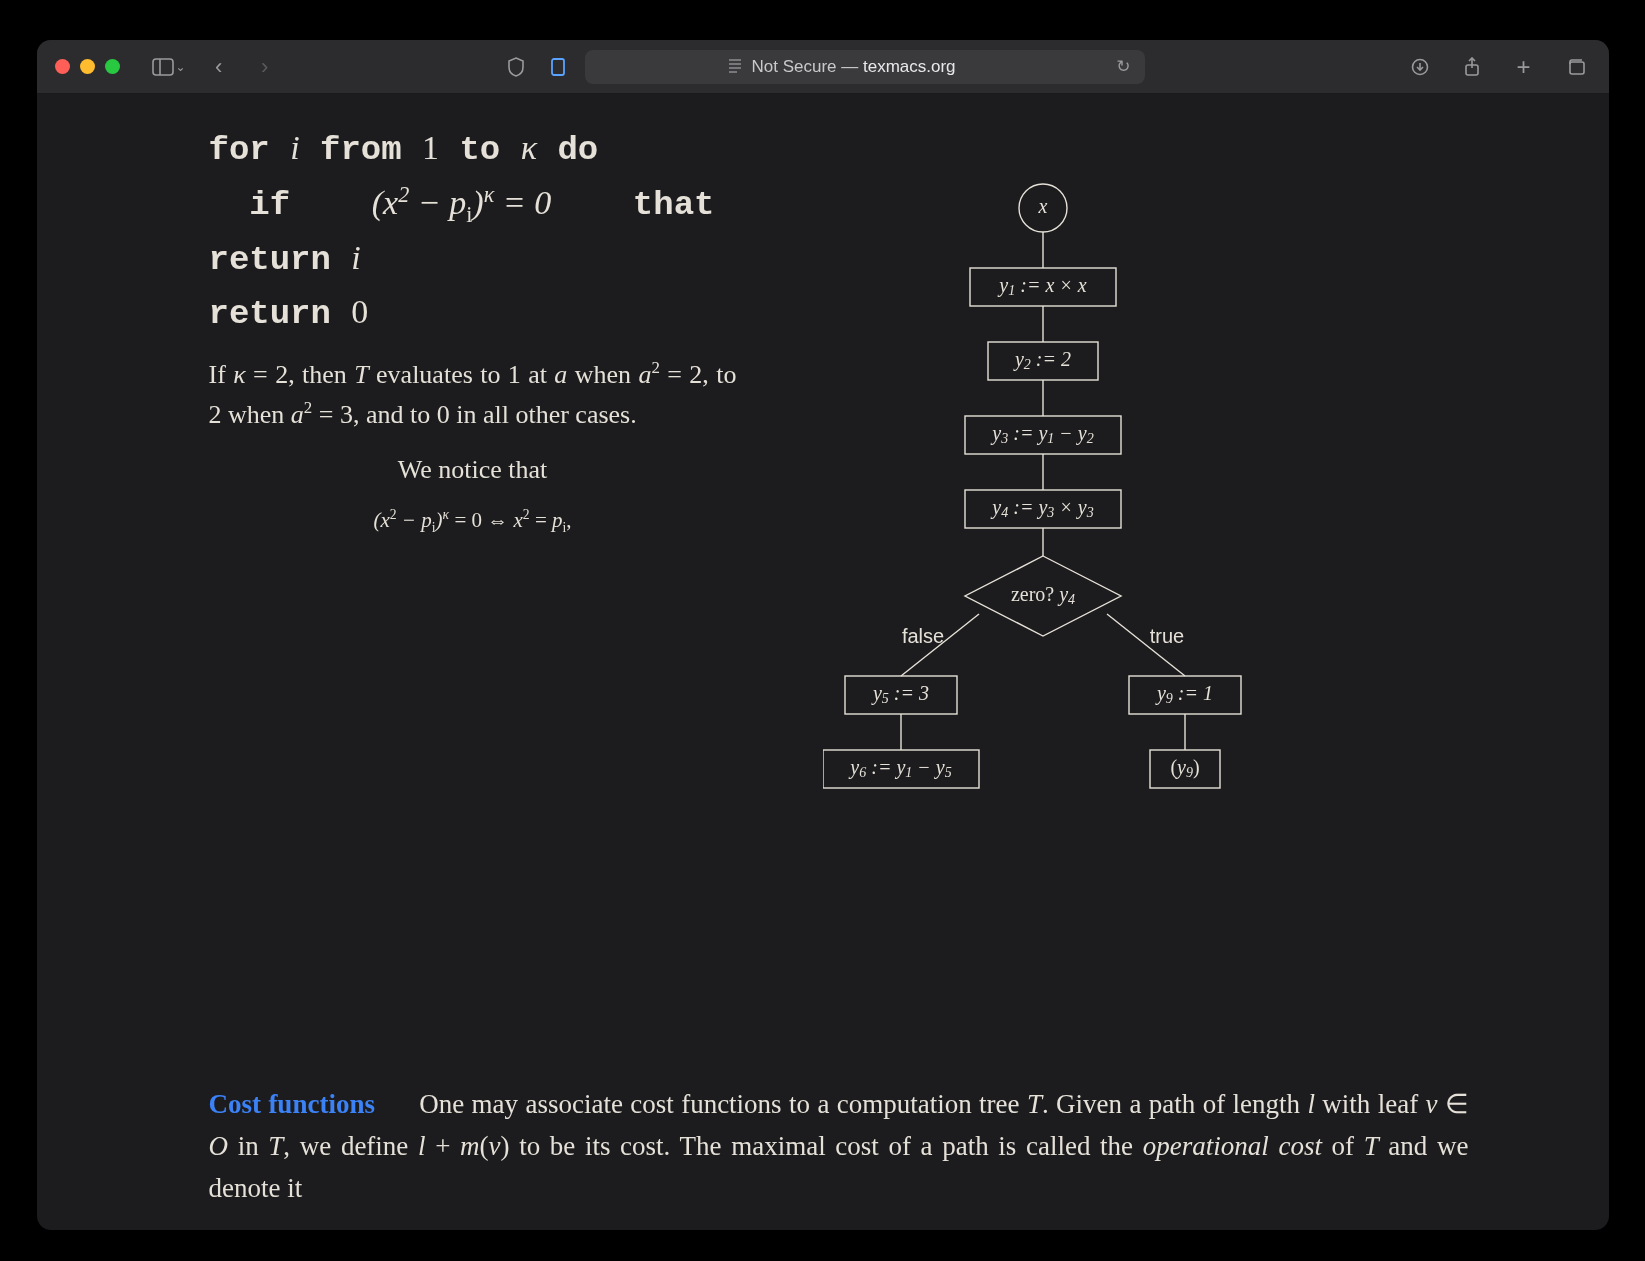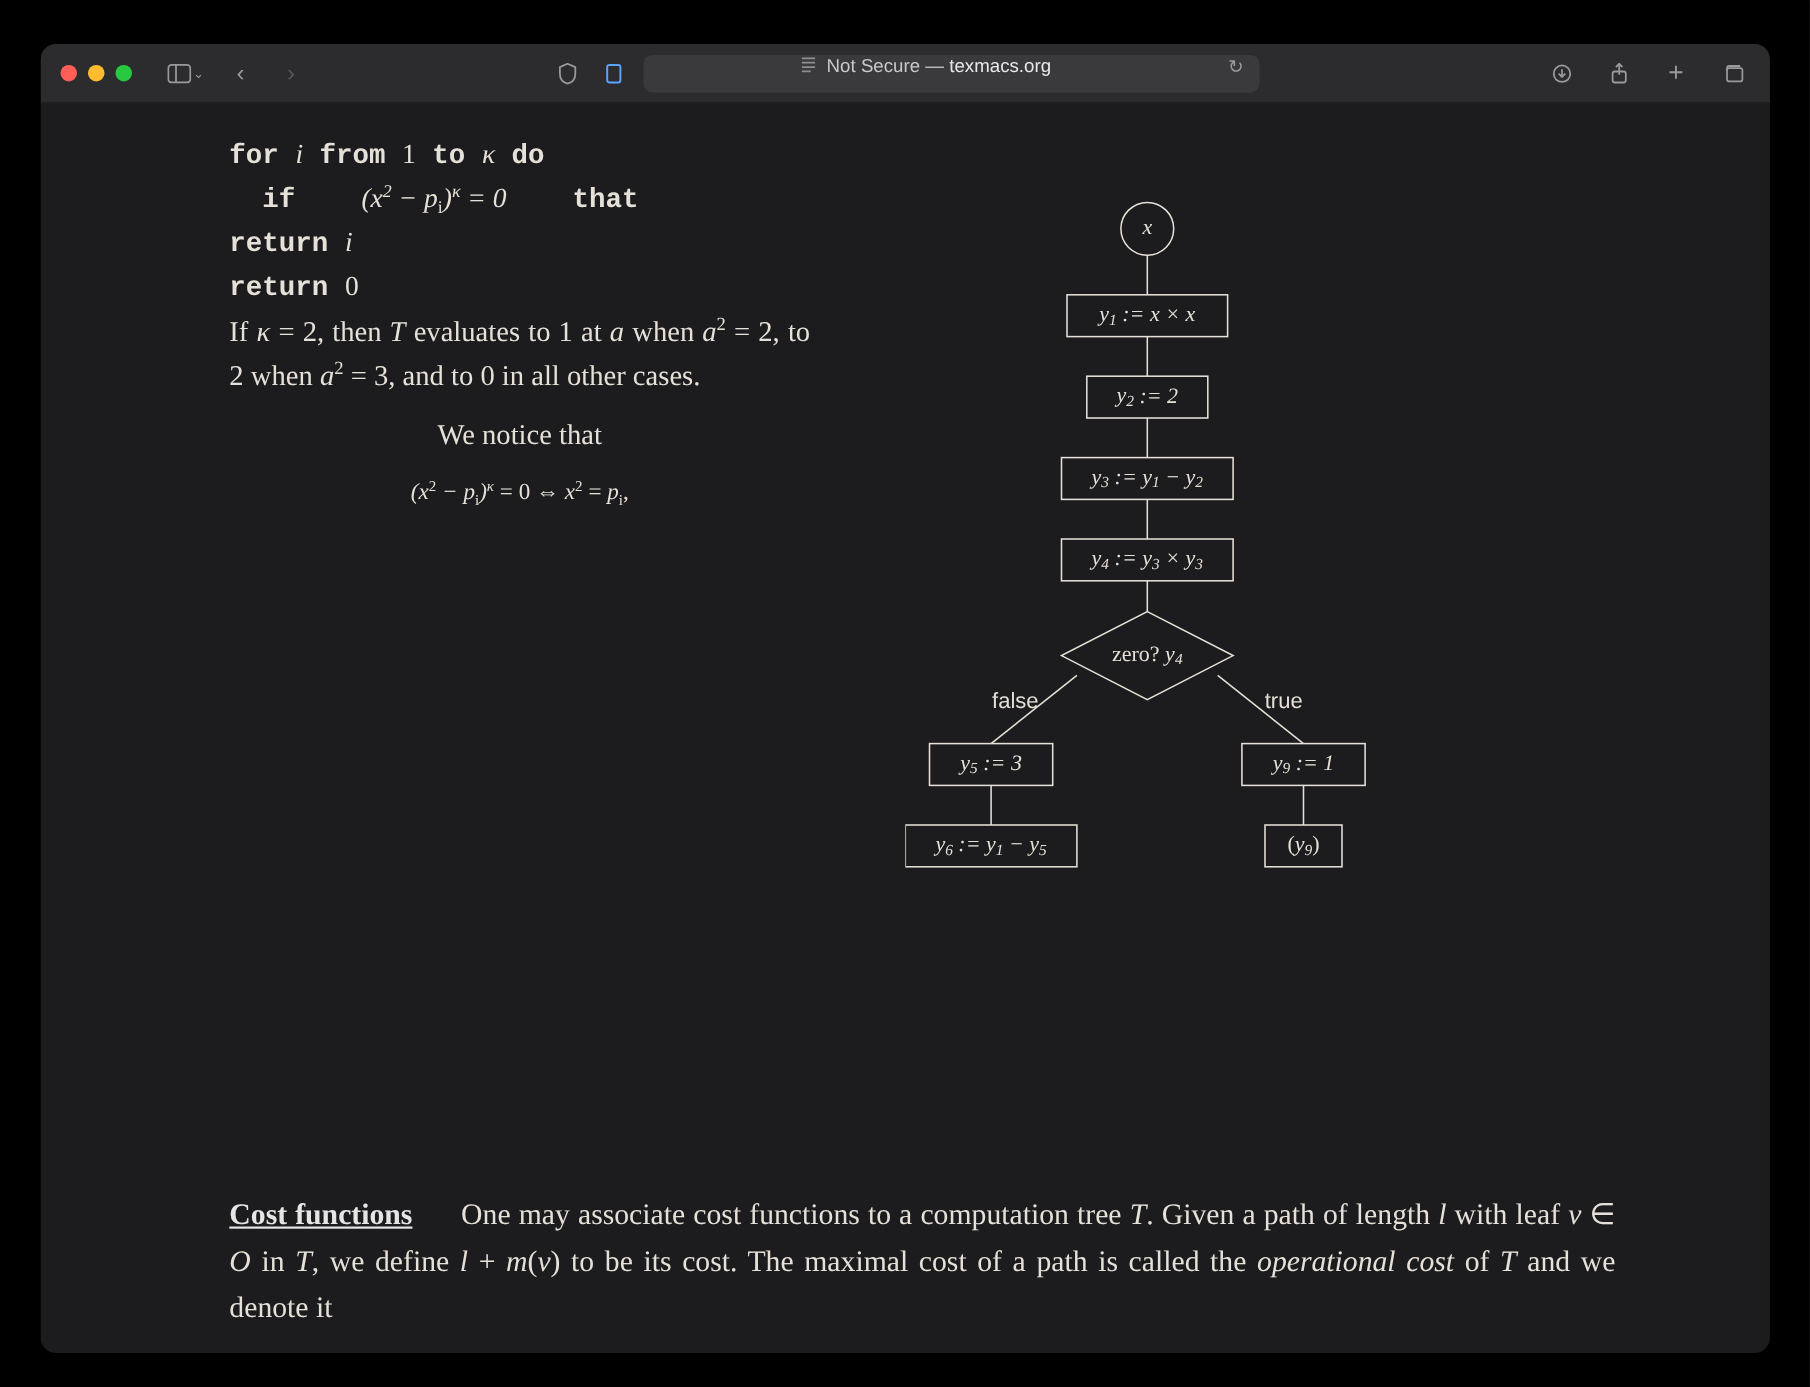--- a/index.html
+++ b/index.html
@@ -40,21 +40,21 @@
   }
   .sidebar-btn { display:flex; align-items:center; gap:2px; color:#9a9a9e; font-size:18px; margin-right:8px; }
   .nav-arrows { display: flex; gap: 16px; margin-right: auto; }
   .nav-arrows .tb-btn { font-size: 22px; font-weight: 300; }
   .center-cluster {
     position: absolute; left: 50%; transform: translateX(-50%);
     display: flex; align-items: center; gap: 12px;
   }
   .addr-bar {
     background: #3a3a3c; border-radius: 8px; height: 34px;
-    display: flex; justify-content: center;
+    display: flex; align-items: center; justify-content: center;
     gap: 8px; padding: 0 60px 0 14px;
     color: #c9c9cd; font-size: 17px; min-width: 560px;
     position: relative;
   }
   .addr-reader { color:#8e8e92; font-size:16px; }
   .addr-reload { position: absolute; right: 14px; color:#9a9a9e; font-size:17px; }
   .right-cluster { display: flex; gap: 22px; margin-left: auto; }
   .content {
     display: flex;
     color: #e6e1d8;
@@ -65,32 +65,32 @@
     overflow: hidden;
   }
   .left-col {
     width: 528px;
     font-family: Georgia, "Times New Roman", serif;
     font-size: 26px;
     line-height: 1.55;
   }
   .code-block {
     font-family: "Courier New", monospace;
-    font-size: 25px;
+    font-size: 34px;
     line-height: 1.55;
-    margin-bottom: 0;
+    margin-bottom: 14px;
   }
   .code-line { white-space: pre; }
   .code-line .kw { font-weight: bold; }
   .mi { font-style: italic; font-family: Georgia, serif; }
   .paragraph { text-align: justify; margin-bottom: 14px; }
   .math-display { text-align: center; font-size: 21px; margin: 10px 0 14px 0; font-family: Georgia, serif; font-style: italic; }
   .math-display .rm { font-style: normal; }
   .section-head {
-    color: #e5e5e5; font-weight: bold; font-family: Georgia, serif; text-decoration: underline;
+    color: #3b82f6; font-weight: bold; font-family: Georgia, serif;
   }
   .bottom-para {
     position: absolute; left: 172px; right: 140px; bottom: 20px;
     font-family: Georgia, serif; font-size: 27px; line-height: 1.55;
     color: #e6e1d8; text-align: justify;
   }
   .right-col {
     width: 440px;
     position: relative;
     padding-top: 56px;

